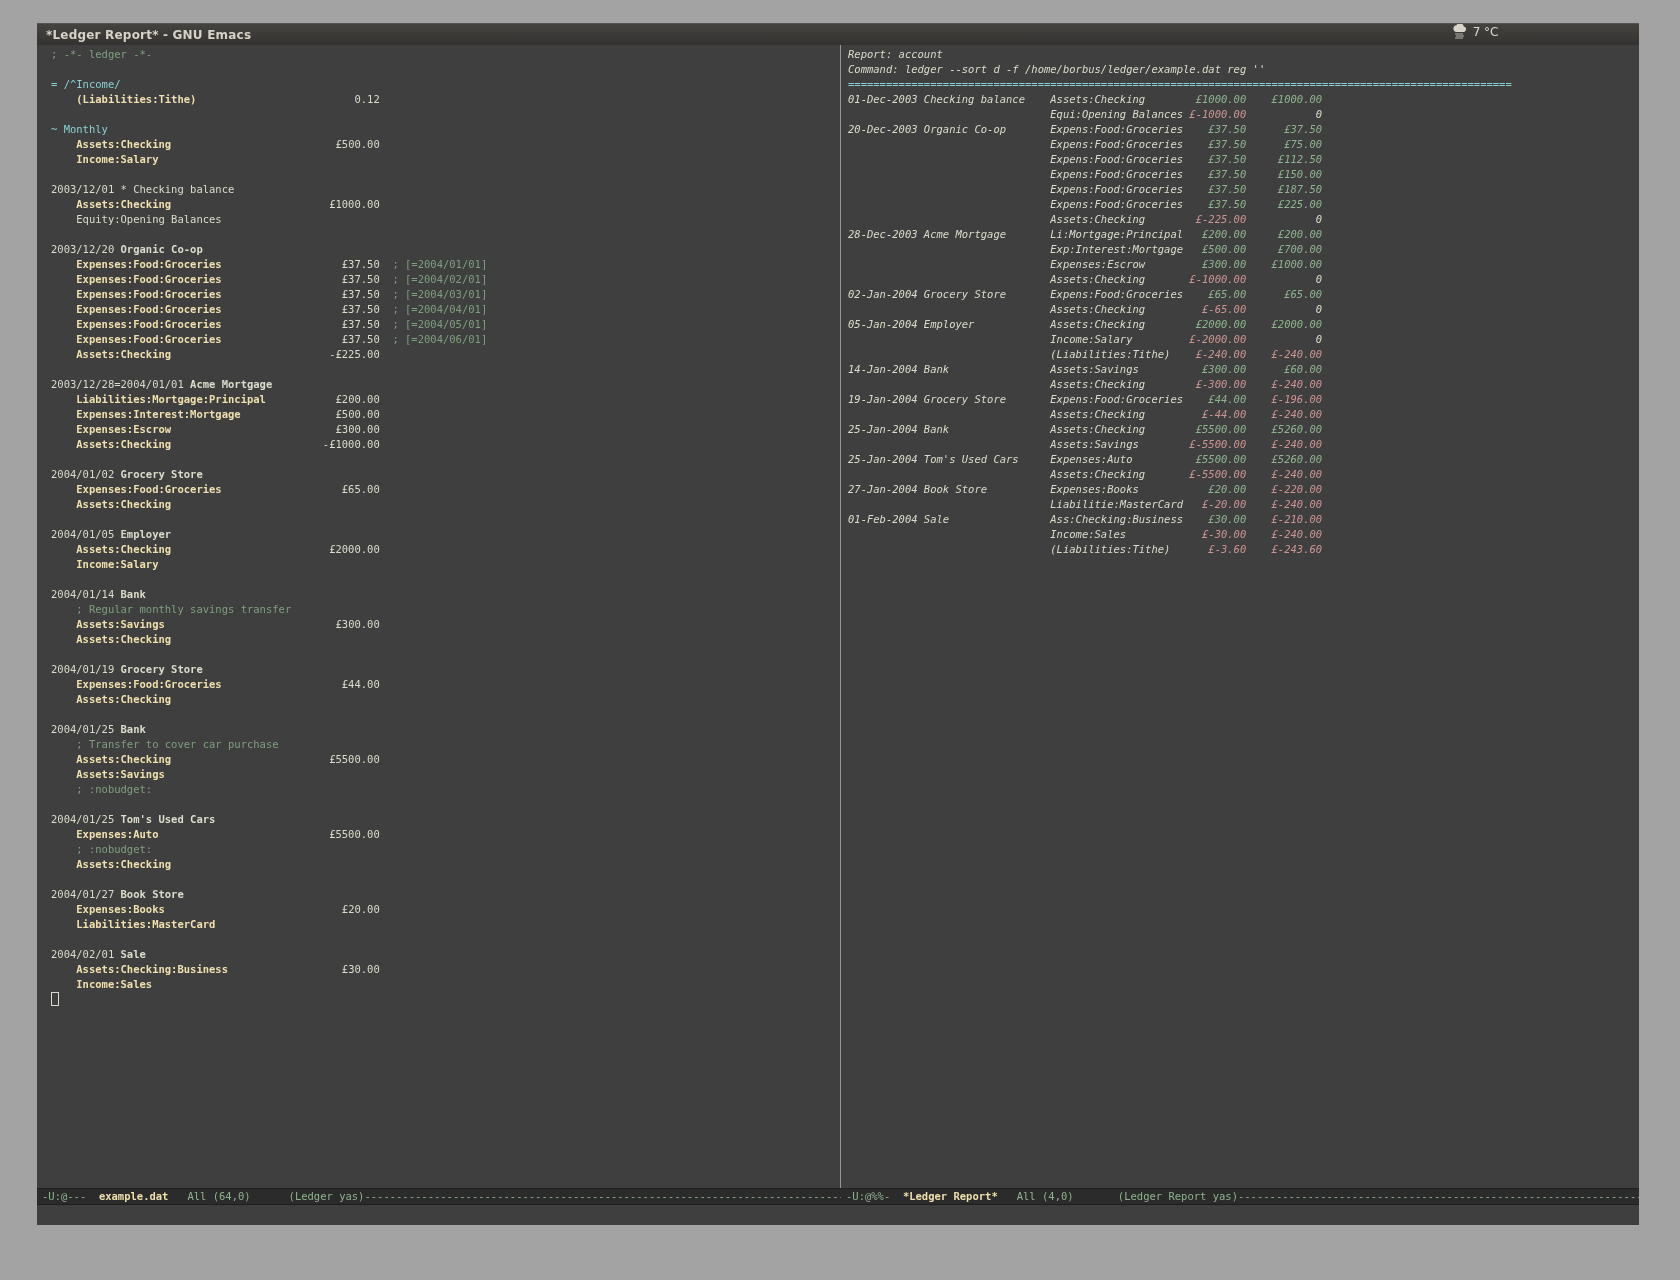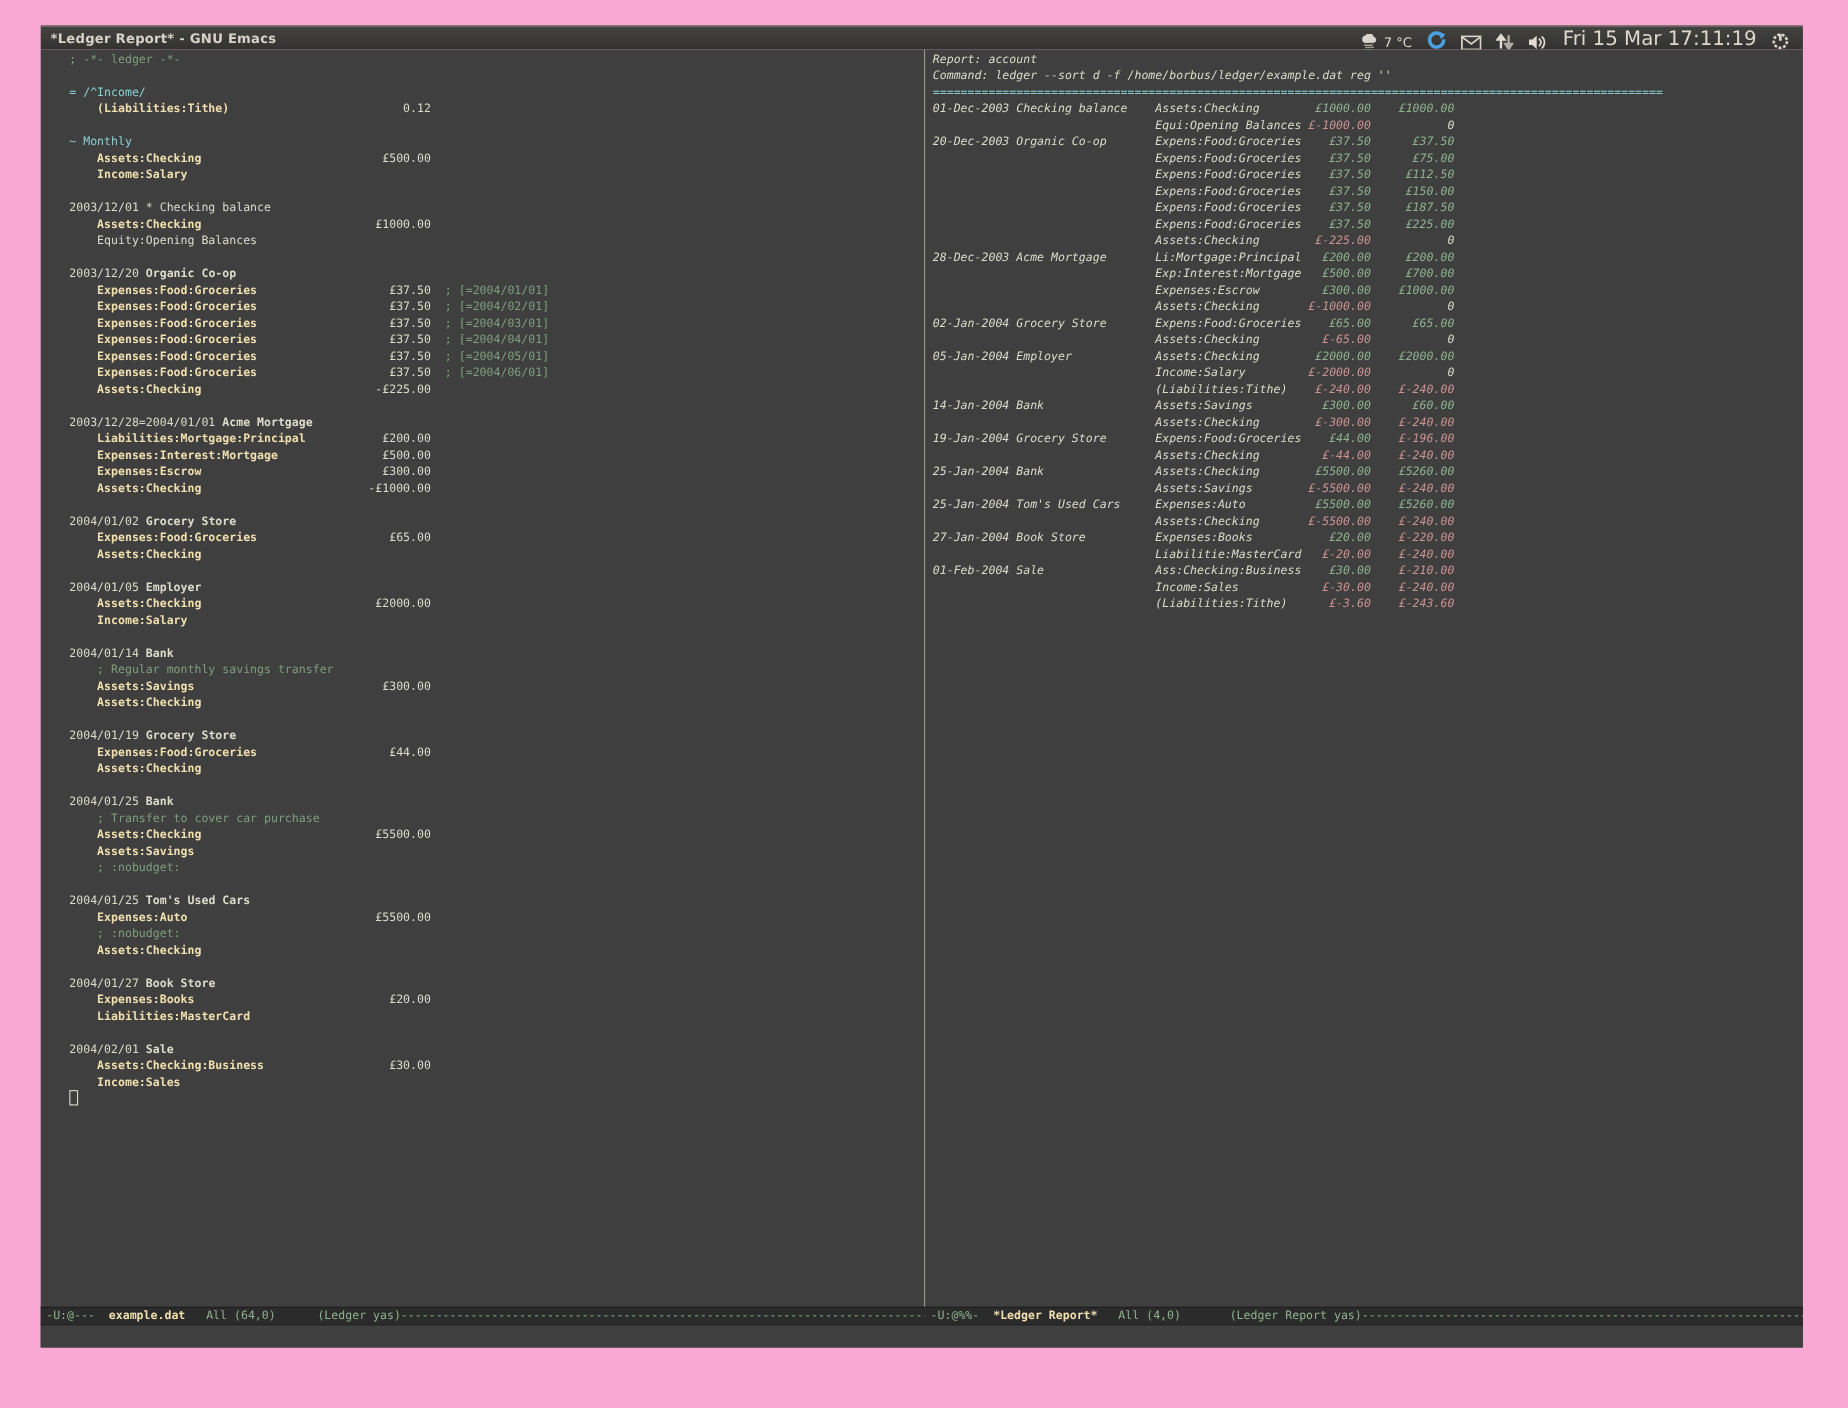--- a/index.html
+++ b/index.html
@@ -1,29 +1,29 @@
 <!DOCTYPE html>
 <html><head>
 <meta charset="utf-8">
 <style>
   html,body{margin:0;padding:0;background:#000;}
-  .screen{position:relative;width:1680px;height:1280px;background:#f9a8d4;overflow:hidden;
+  .screen{position:relative;width:1680px;height:1280px;background:#a3a3a3;overflow:hidden;
           font-family:"DejaVu Sans Mono",monospace;}
   .titlebar{position:absolute;left:37px;top:23px;width:1602px;height:22px;
             background:linear-gradient(#454340,#343230);border-top:1px solid #57554f;
             box-sizing:border-box;display:flex;align-items:center;}
   .title-text{color:#d6d2c8;font:bold 12px "DejaVu Sans",sans-serif;padding-left:9px;letter-spacing:.2px;}
-  .tray{position:absolute;right:12px;top:0;height:22px;display:flex;align-items:flex-end;gap:13px;}
+  .tray{position:absolute;right:12px;top:0;height:22px;display:flex;align-items:flex-start;gap:13px;flex-direction:column;}
   .tray .txt{color:#dcd8d0;font:12px "DejaVu Sans",sans-serif;white-space:nowrap;}
   .tray .clock{font-size:18px;}
   .tray svg{display:block;}
   .frame{position:absolute;left:37px;top:45px;width:1602px;height:1180px;background:#3f3f3f;}
   .pane{position:absolute;top:0;font-size:10.5px;line-height:15px;white-space:pre;color:#dcdccc;overflow:hidden;}
   .pane .line{height:15px;}
-  .left-pane{left:16px;width:793px;height:1143px;padding:2px 0 0 10px;}
+  .left-pane{left:4px;width:793px;height:1143px;padding:2px 0 0 10px;}
   .right-pane{left:804px;width:791px;height:1143px;padding:2px 0 0 7px;font-style:italic;}
   .divider{position:absolute;left:803px;top:0;width:1px;height:1143px;background:#989890;}
   .c-default{color:#dcdccc;}
   .c-comment{color:#7f9f7f;}
   .c-account{color:#f0dfaf;font-weight:bold;}
   .c-payee{color:#dcdccc;font-weight:bold;}
   .c-keyword{color:#8cd0d3;}
   .c-sep{color:#8cd0d3;}
   .c-pos{color:#8fb28f;}
   .c-neg{color:#cc9393;}

